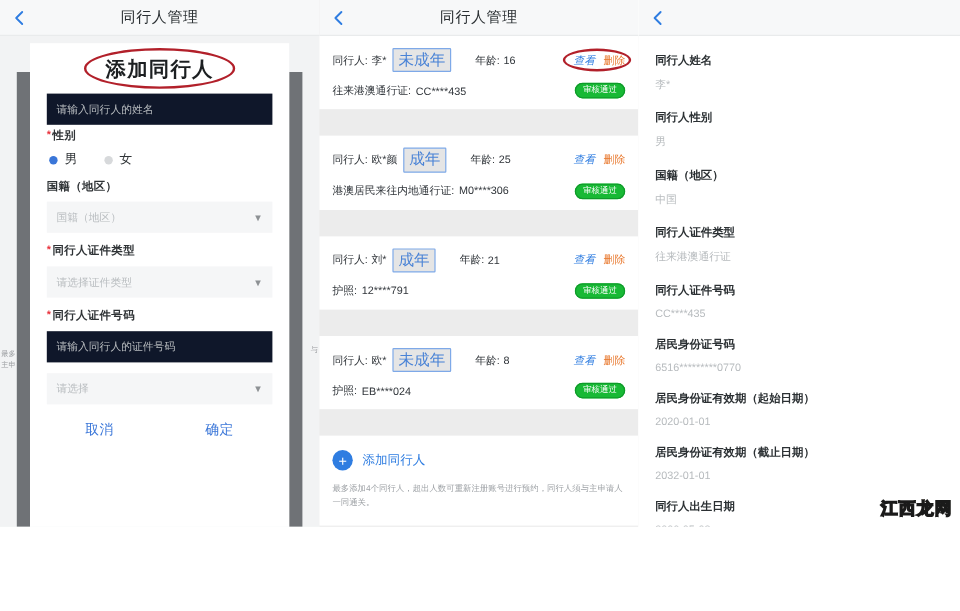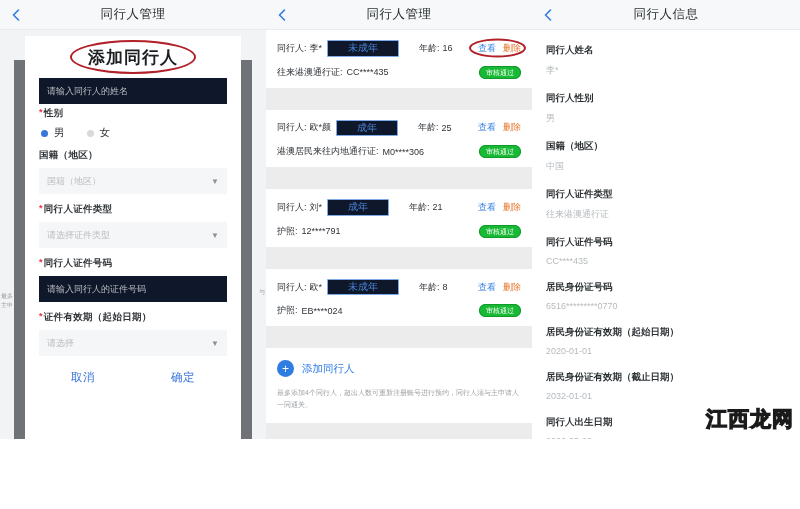--- a/index.html
+++ b/index.html
@@ -90,27 +90,27 @@
     background:#ffffff; padding:10px 11px 9px 11px;
     margin-bottom:22px;
   }
   .row-line {
     display:flex; align-items:center;
     font-size:9px; color:#30353a;
   }
   .row-line.top { margin-bottom:9px; }
   .r-name { white-space:nowrap; }
   .tag {
-    margin-left:5px; font-size:10px; padding:1px 20px;
-    border:1px solid #7ea9e8; color:#4a83d6; background:#0f172a;
+    margin-left:5px; font-size:13px; padding:1px 4px;
+    border:1px solid #7ea9e8; color:#4a83d6; background:#e5e5e5;
     border-radius:1px; line-height:1.25;
   }
   .r-age { margin-left:20px; white-space:nowrap; }
   .row-ops { margin-left:auto; display:flex; gap:7px; position:relative;}
-  .op-view { color:#2f7de1; font-size:9px; }
+  .op-view { color:#2f7de1; font-size:9px;font-style:italic; }
   .op-del  { color:#e8762a; font-size:9px; }
   .op-circle {
     position:absolute; left:-9px; top:50%; transform:translateY(-50%);
     width:57px; height:19px; border:2px solid #b2202a; border-radius:50%;
   }
   .r-doc { color:#30353a; }
   .badge {
     margin-left:auto;
     background:#18b935; color:#ffffff; font-size:7px;
     padding:2px 7px; border-radius:8px; line-height:1.3;
@@ -130,21 +130,21 @@
   }
 
   
   .detail { padding:14px 14px 0 14px; }
   .d-item { margin-bottom:15px; }
   .d-label { font-size:9.5px; font-weight:bold; color:#2b3033; margin-bottom:7px; }
   .d-value { font-size:9px; color:#b7bbbe; }
 
   .watermark {
     position:absolute; right:6px; bottom:6px;
-    font-size:21px; font-weight:bold; letter-spacing:1px;
+    font-size:14px; font-weight:bold; letter-spacing:1px;
     color:#f2a31e;
     -webkit-text-stroke:1.2px #1a1a1a;
     font-family:"DejaVu Sans",sans-serif;
     text-align:center;
   }
 </style>
 </head>
 <body>
 
 <div class="screens">
@@ -216,23 +216,20 @@
       <div class="field" style="margin-top:9px;">
         <div class="f-label">
           <span class="req">*</span><span>同行人证件号码</span>
         </div>
         <div class="f-input">
           <span>请输入同行人的证件号码</span>
         </div>
       </div>
 
       <div class="field" style="margin-top:9px;">
-        <div class="f-label">
-          <span class="req">*</span><span>证件有效期（起始日期）</span>
-        </div>
         <div class="f-select">
           <span>请选择</span>
           <span class="caret">▼</span>
         </div>
       </div>
 
       <div class="card-actions">
         <div class="act">取消</div>
         <div class="act">确定</div>
       </div>
@@ -335,21 +332,20 @@
     </div>
   </div>
 
   <div class="panel p3">
     <div class="navbar">
       <div class="nav-back">
         <svg width="14" height="14" viewBox="0 0 14 14">
             <path d="M9.5 2 L4.5 7 L9.5 12" fill="none" stroke="#2f7de1" stroke-width="1.6" stroke-linecap="round" stroke-linejoin="round"></path>
           </svg>
       </div>
-      <div class="nav-title">同行人信息</div>
     </div>
 
     <div class="detail">
       <div class="d-item">
         <div class="d-label">同行人姓名</div>
         <div class="d-value">李*</div>
       </div>
       <div class="d-item">
         <div class="d-label">同行人性别</div>
         <div class="d-value">男</div>

